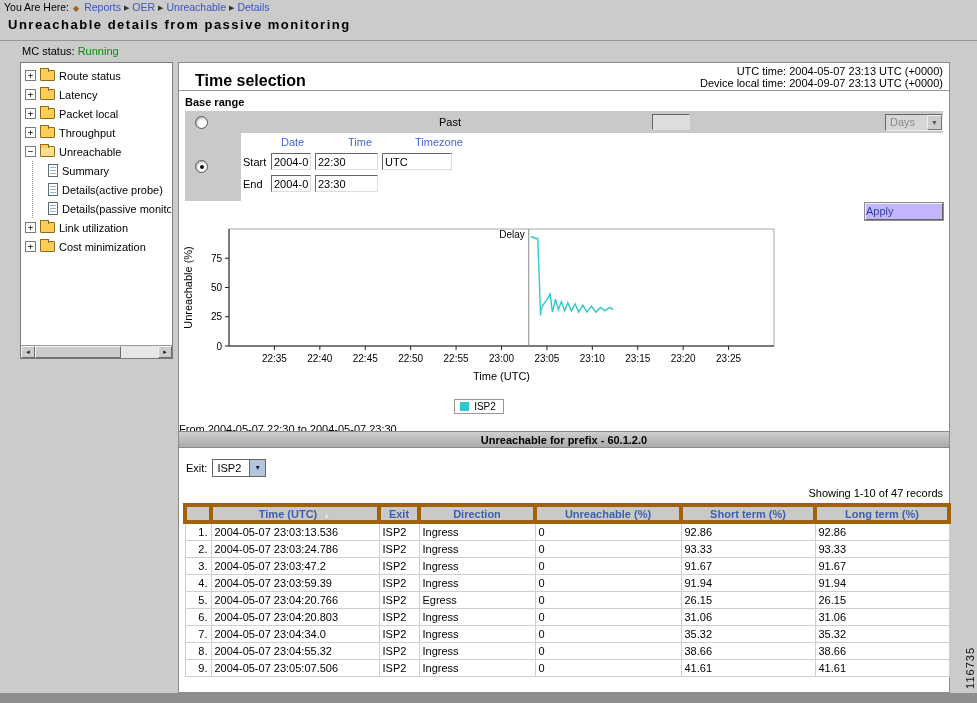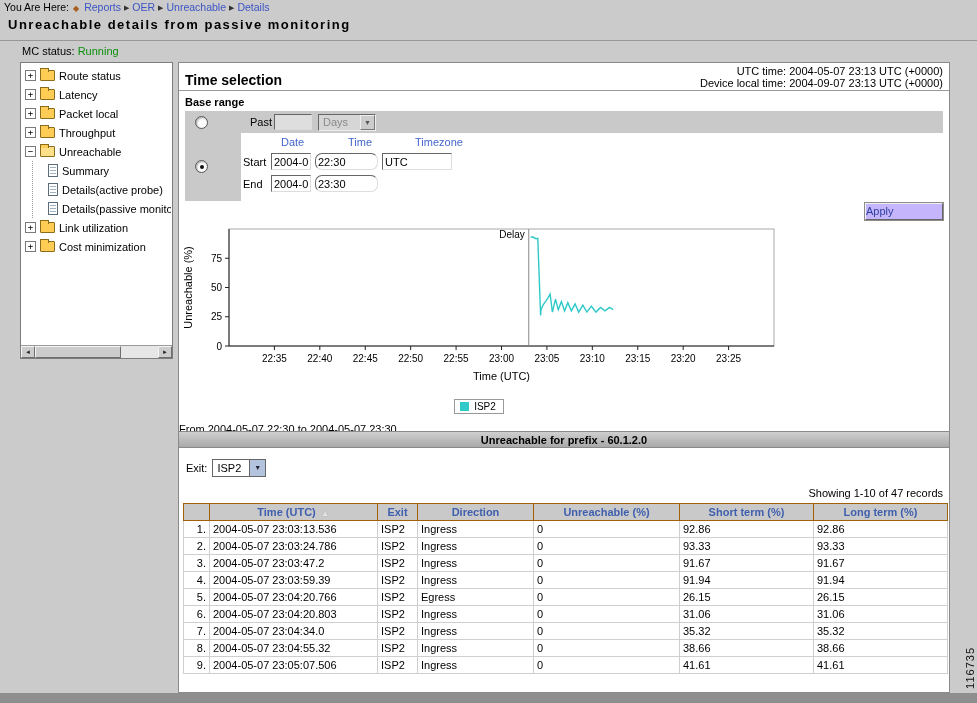--- a/index.html
+++ b/index.html
@@ -31,61 +31,61 @@
   .tree-row.child { padding-left:15px; }
   .doc { flex:0 0 auto; width:10px; height:13px; background:#fff; border:1px solid #5a6b7a; margin-right:4px; padding:2px 1px; background-image:repeating-linear-gradient(#fff 0 2px, #9fb0c0 2px 3px); background-clip:content-box; }
   .tree-label { font-size:11px; }
   .hscroll { position:absolute; left:0; right:0; bottom:0; height:13px; background:#e6e6e6; border-top:1px solid #9a9a9a; display:flex; }
   .scroll-btn { flex:0 0 auto; width:14px; height:12px; background:#ccc; border:1px solid; border-color:#f4f4f4 #6e6e6e #6e6e6e #f4f4f4; font-size:6px; line-height:11px; text-align:center; color:#222; }
   .scroll-thumb { flex:0 0 auto; width:86px; height:12px; background:#ccc; border:1px solid; border-color:#f4f4f4 #6e6e6e #6e6e6e #f4f4f4; }
   .scroll-track { flex:1; }
   
   .main { position:absolute; left:178px; top:62px; width:772px; height:631px; background:#fff; border:1px solid #8a8a8a; }
   .ts-header { position:absolute; top:0; left:0; right:0; height:28px; border-bottom:1px solid #9a9a9a; }
-  .ts-title { position:absolute; left:6px; top:9px; font-weight:bold; font-size:14px; }
+  .ts-title { position:absolute; left:16px; top:9px; font-weight:bold; font-size:16px; }
   .ts-times { position:absolute; right:6px; top:2px; text-align:right; line-height:12px; }
   .base-range { position:absolute; top:33px; left:6px; font-weight:bold; }
-  .past-row { position:absolute; top:48px; left:6px; right:6px; height:22px; background:#c9c9c9; display:flex; align-items:center; }
+  .past-row { position:absolute; top:48px; left:6px; right:6px; height:22px; background:#c9c9c9; display:flex; align-items:center;justify-content:space-between; }
   .radio { display:inline-block; width:13px; height:13px; border-radius:50%; background:#fff; border:1px solid #555; box-shadow:inset 1px 1px 2px rgba(0,0,0,.35); position:relative; }
   .radio.checked::after { content:""; position:absolute; left:4px; top:4px; width:4px; height:4px; background:#111; border-radius:50%; }
   .past-row .radio { margin-left:10px; }
   .past-label { margin-left:42px; }
   .past-input { width:38px; height:16px; margin-left:2px; border:1px solid; border-color:#666 #ddd #ddd #666; background:#dedede; font-family:"Liberation Sans",sans-serif; font-size:11px; padding:0 2px; }
   .days-combo { margin-left:6px; width:58px; height:17px; background:#d6d6d6; border:1px solid; border-color:#666 #eee #eee #666; color:#8a8a8a; display:flex; align-items:center; padding-left:4px; position:relative; }
   .days-combo .arrow-btn { position:absolute; right:0; top:0; width:15px; height:15px; background:#ccc; border:1px solid; border-color:#eee #777 #777 #eee; font-size:7px; text-align:center; line-height:13px; color:#555; }
   .dt-block { position:absolute; top:70px; left:6px; right:6px; height:68px; }
   .dt-radio-cell { position:absolute; left:0; top:0; width:56px; height:68px; background:#c9c9c9; }
   .dt-radio-cell .radio { position:absolute; left:10px; top:27px; }
   .dt-table { position:absolute; left:58px; top:0; }
   .dt-row { display:flex; align-items:center; height:21px; margin-top:1px; }
   .dt-head { height:16px; color:#4466cc; }
   .dt-label { width:28px; }
   .hw-date, .hw-time { width:67px; padding-left:10px; }
   .hw-tz { width:70px; padding-left:10px; }
   .dt-input { height:17px; border:1px solid; border-color:#666 #ddd #ddd #666; background:#fff; font-family:"Liberation Sans",sans-serif; font-size:11px; padding:0 2px; }
   .w-date { width:40px; margin-right:4px; }
-  .w-time { width:63px; margin-right:4px;border-radius:7px; }
+  .w-time { width:63px; margin-right:4px; }
   .w-tz { width:70px; }
   .apply-row { position:absolute; top:140px; right:6px; }
   .apply-btn { width:78px; height:17px; background:#c4b5fd; border:1px solid; border-color:#eee #666 #666 #eee; outline:1px solid #8d8d8d; color:#2f3f9f; text-align:left; line-height:15px; cursor:pointer; }
   
   .chart-wrap { position:absolute; top:156px; left:0; width:600px; }
   .legend { width:max-content; margin:6px auto 0; border:1px solid #999; padding:1px 7px 1px 5px; display:flex; align-items:center; gap:5px; font-size:10px; }
   .legend-swatch { width:9px; height:9px; background:#2fc9c9; }
   .chart-caption { text-align:left; margin-top:9px; }
   
   .prefix-header { position:absolute; top:368px; left:0; right:0; height:17px; background:linear-gradient(#cfcfcf,#a9a9a9); border-top:1px solid #8a8a8a; border-bottom:1px solid #8a8a8a; text-align:center; font-weight:bold; line-height:16px; }
   .exit-row { position:absolute; top:396px; left:7px; display:flex; align-items:center; }
   .exit-label { margin-right:5px; }
   .combo { display:flex; height:18px; border:1px solid #666; background:#fff; cursor:pointer; }
   .combo-value { padding:2px 8px 0 4px; }
   .combo-btn { width:16px; background:#b5c4de; border-left:1px solid #666; font-size:7px; text-align:center; line-height:16px; color:#223; }
   .showing { position:absolute; top:424px; right:6px; }
   .data-table { position:absolute; top:440px; left:4px; width:764px; border-collapse:collapse; table-layout:fixed; font-size:11px; }
-  .data-table th { background:#c9c9c9; color:#3f5fae; font-weight:bold; height:17px; border:1px solid #a16207; text-align:center; overflow:hidden; white-space:nowrap; cursor:pointer; }
+  .data-table th { background:#c9c9c9; color:#3f5fae; font-weight:bold; height:17px; border:4px solid #a16207; text-align:center; overflow:hidden; white-space:nowrap; cursor:pointer; }
   .data-table td { height:17px; line-height:16px; border:1px solid #cfcfcf; padding:0 3px; background:#fff; overflow:hidden; white-space:nowrap; }
   .data-table td.num { text-align:right; }
   .sort { font-size:9px; color:#e3e3e3; text-shadow:0 0 1px #808080; margin-left:5px; }
   
   .bottom-bar { position:absolute; left:0; bottom:0; width:100%; height:10px; background:#8e8e8e; }
   .fig-number { position:absolute; right:1px; bottom:14px; writing-mode:vertical-rl; transform:rotate(180deg); font-size:11px; letter-spacing:1px; color:#111; }
 </style>
 </head>
 <body>
 

